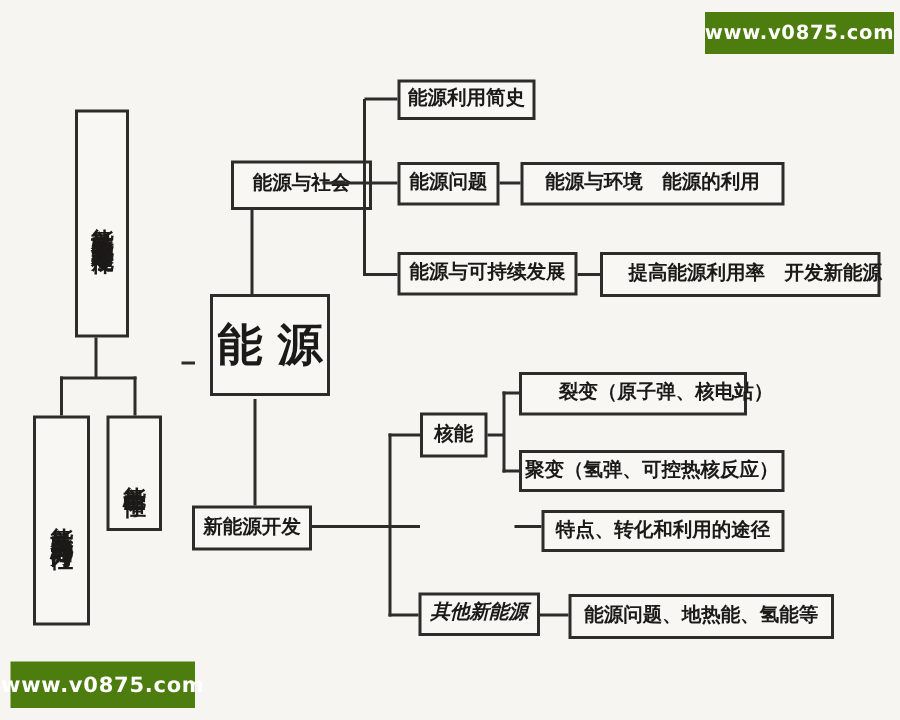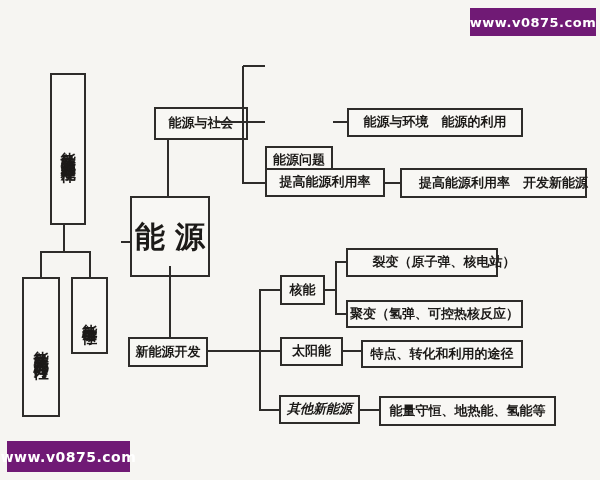--- a/index.html
+++ b/index.html
@@ -35,21 +35,21 @@
   .root{
     font-size:30px;
     letter-spacing:10px;
     padding-left:10px;
   }
   .lh,.lv{position:absolute;background:#2e2c2a;}
   .lh{height:2px;}
   .lv{width:2px;}
   .badge{
     position:absolute;
-    background:#701a75;
+    background:#4d7c0f;
     color:#ffffff;
     display:flex;
     align-items:center;
     justify-content:center;
     font-weight:bold;
     font-size:13px;
     letter-spacing:0.5px;
   }
 </style>
 </head>
@@ -57,36 +57,36 @@
 
 <div class="canvas">
 
   <div class="badge" style="left:470px;top:8px;width:126px;height:28px;">www.v0875.com</div>
   <div class="badge" style="left:7px;top:441px;width:123px;height:31px;font-size:14px;">www.v0875.com</div>
 
   <div class="node vnode" style="left:50px;top:73px;width:36px;height:152px;">能量转化的基本规律</div>
   <div class="node vnode" style="left:22px;top:277px;width:38px;height:140px;">能量转化的方向性</div>
   <div class="node vnode" style="left:71px;top:277px;width:37px;height:77px;">能量守恒</div>
 
-  <div class="node root" style="left:130px;top:196px;width:80px;height:81px;">能源</div>
+  <div class="node root" style="left:140px;top:196px;width:80px;height:68px;">能源</div>
 
   <div class="node" style="left:121px;top:107px;width:94px;height:33px;margin-left:33px;">能源与社会</div>
-  <div class="node" style="left:265px;top:108px;width:68px;height:29px;margin-top:38px;">能源问题</div>
+  <div class="node" style="left:265px;top:53px;width:92px;height:27px;">能源利用简史</div>
+  <div class="node" style="left:265px;top:108px;width:68px;height:29px;">能源问题</div>
   <div class="node" style="left:347px;top:108px;width:176px;height:29px;">能源与环境　能源的利用</div>
-  <div class="node" style="left:265px;top:168px;width:120px;height:29px;">提高能源利用率</div>
+  <div class="node" style="left:265px;top:168px;width:120px;height:29px;">能源与可持续发展</div>
   <div class="node" style="left:400px;top:168px;width:187px;height:30px;padding-left:20px;">提高能源利用率　开发新能源</div>
 
   <div class="node" style="left:280px;top:275px;width:45px;height:30px;">核能</div>
   <div class="node" style="left:128px;top:337px;width:80px;height:30px;">新能源开发</div>
   <div class="node" style="left:346px;top:248px;width:152px;height:29px;padding-left:44px;">裂变（原子弹、核电站）</div>
   <div class="node" style="left:346px;top:300px;width:177px;height:28px;">聚变（氢弹、可控热核反应）</div>
-  <div class="node" style="left:280px;top:337px;width:63px;height:29px;">太阳能</div>
   <div class="node" style="left:361px;top:340px;width:162px;height:28px;">特点、转化和利用的途径</div>
   <div class="node" style="left:279px;top:395px;width:81px;height:29px;font-style:italic;">其他新能源</div>
-  <div class="node" style="left:379px;top:396px;width:177px;height:30px;">能量守恒、地热能、氢能等</div>
+  <div class="node" style="left:379px;top:396px;width:177px;height:30px;">能源问题、地热能、氢能等</div>
 
   <div class="lh" style="left:215px;top:121px;width:50px;"></div>
   <div class="lv" style="left:242px;top:66px;height:118px;"></div>
   <div class="lh" style="left:243px;top:65px;width:22px;"></div>
   <div class="lh" style="left:243px;top:182px;width:22px;"></div>
   <div class="lh" style="left:333px;top:121px;width:14px;"></div>
   <div class="lh" style="left:385px;top:182px;width:15px;"></div>
   <div class="lv" style="left:167px;top:140px;height:56px;"></div>
 
   <div class="lv" style="left:169px;top:266px;height:71px;"></div>

